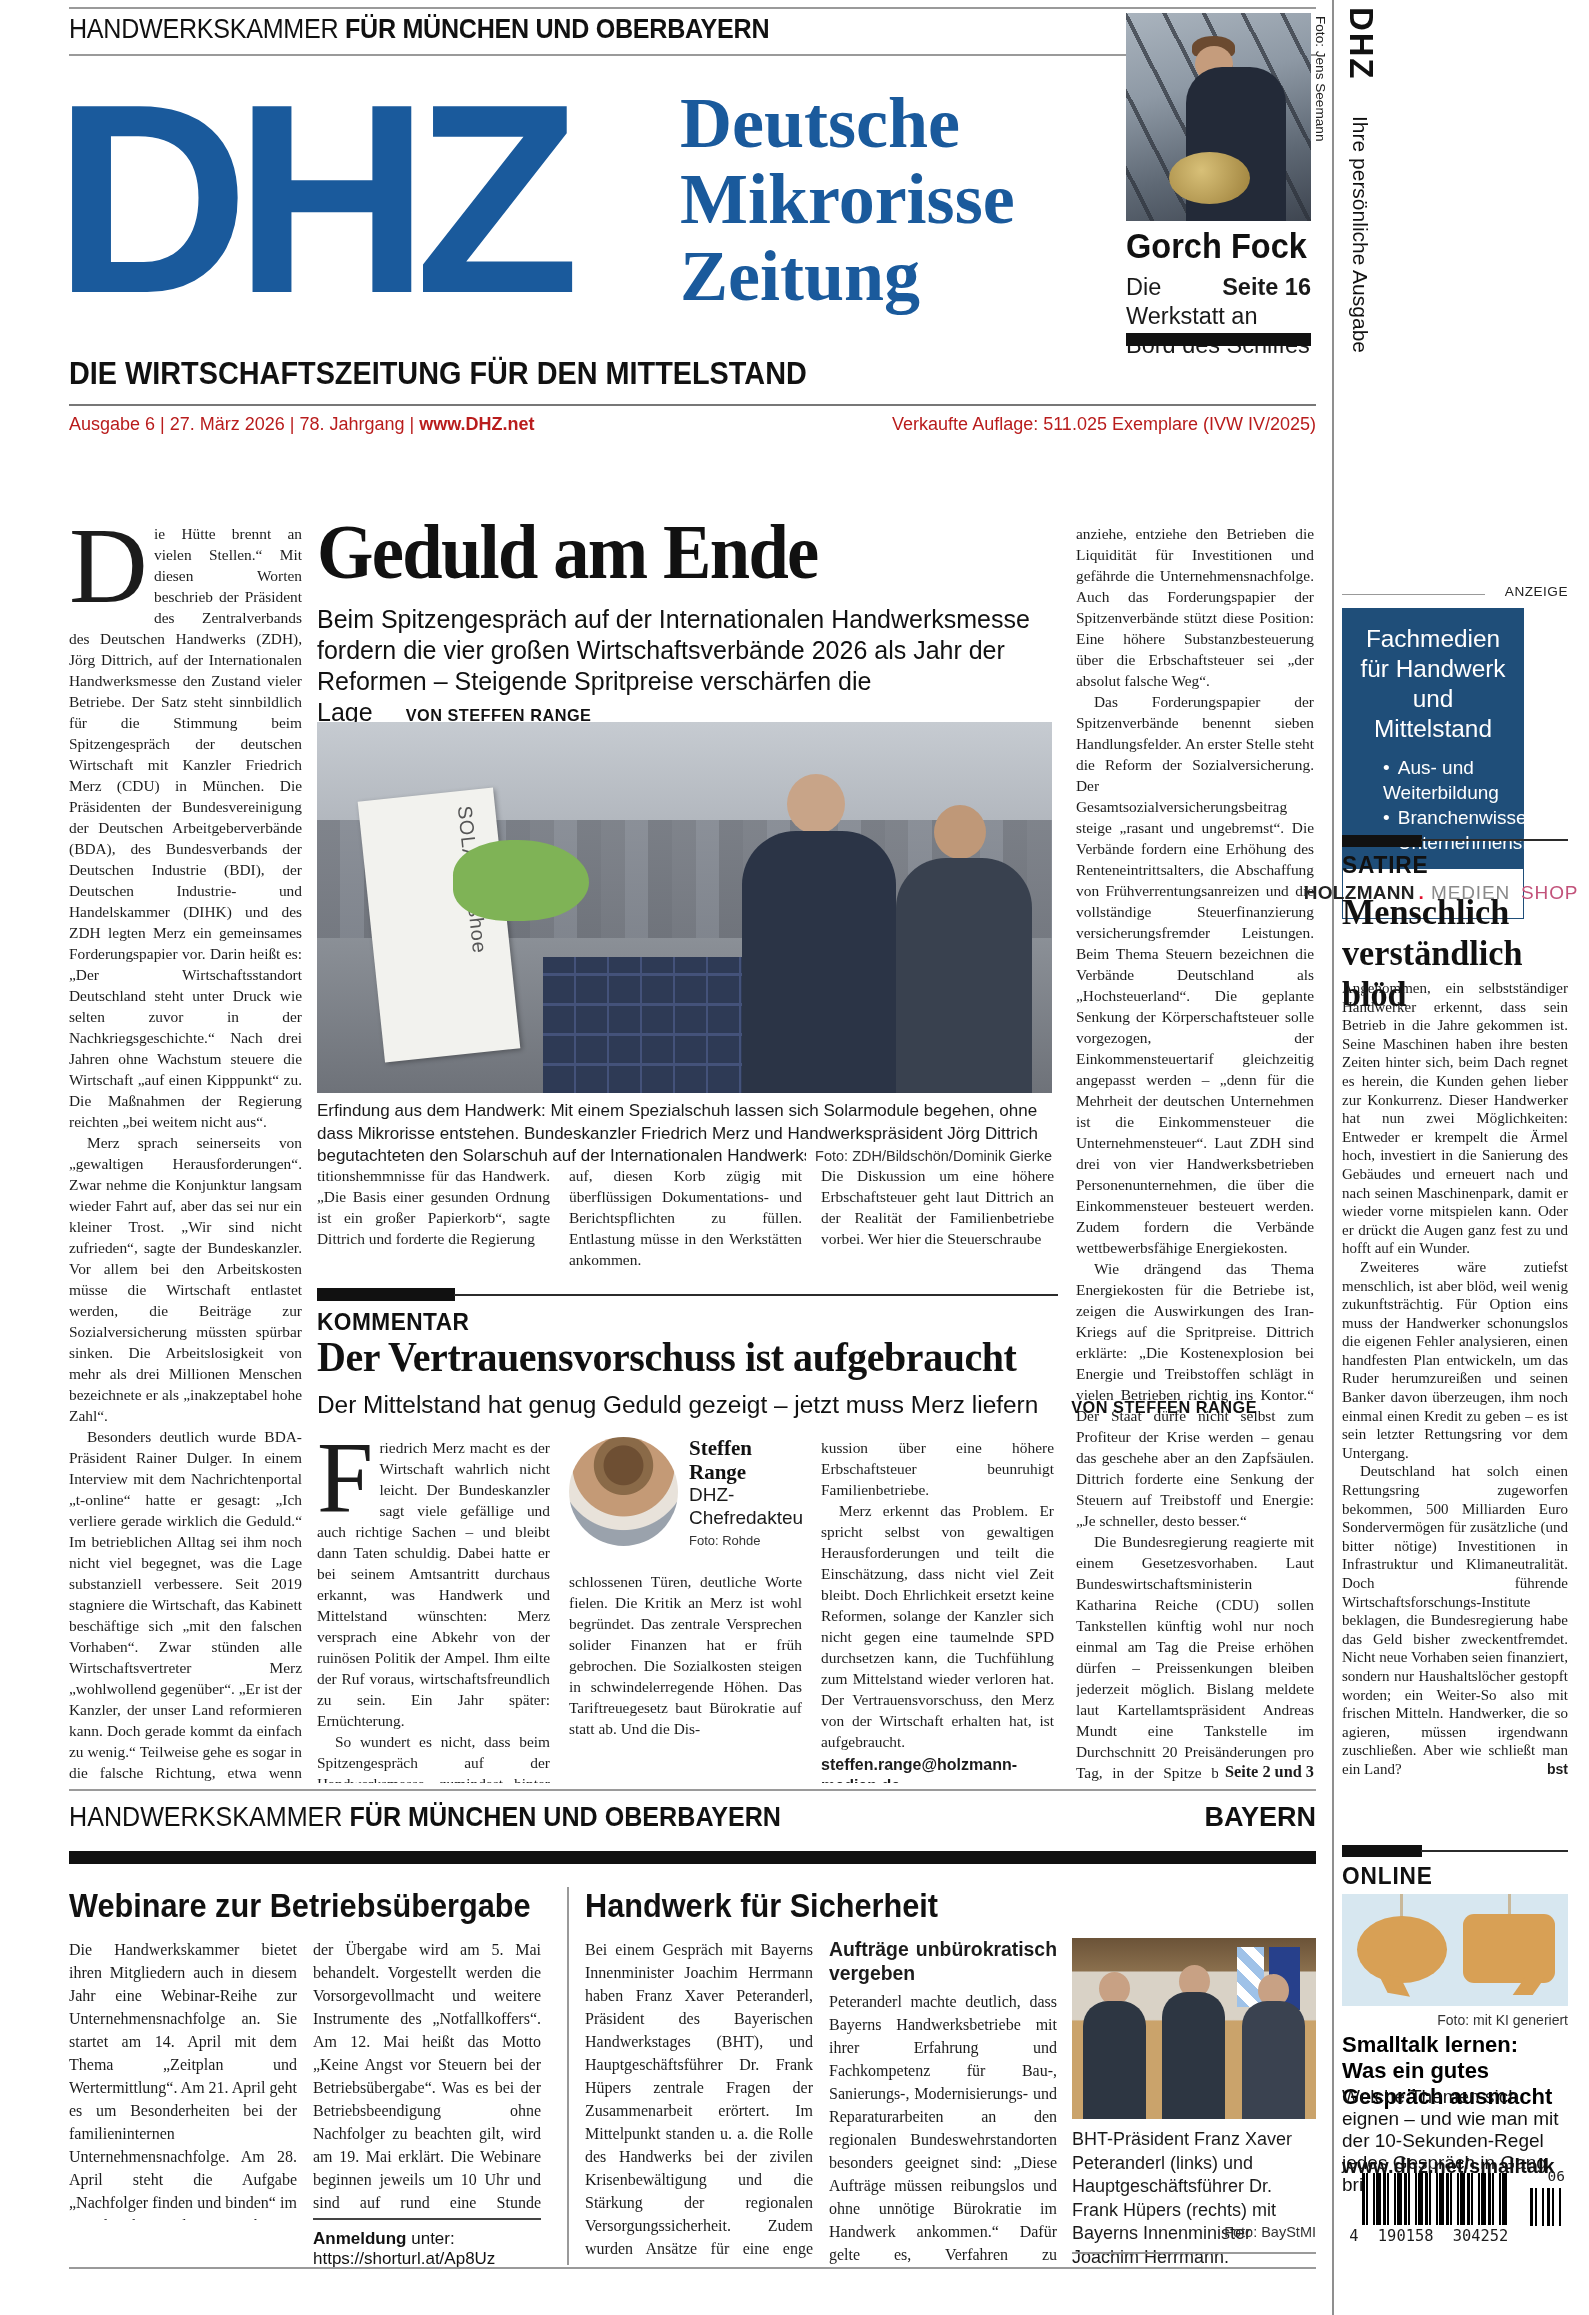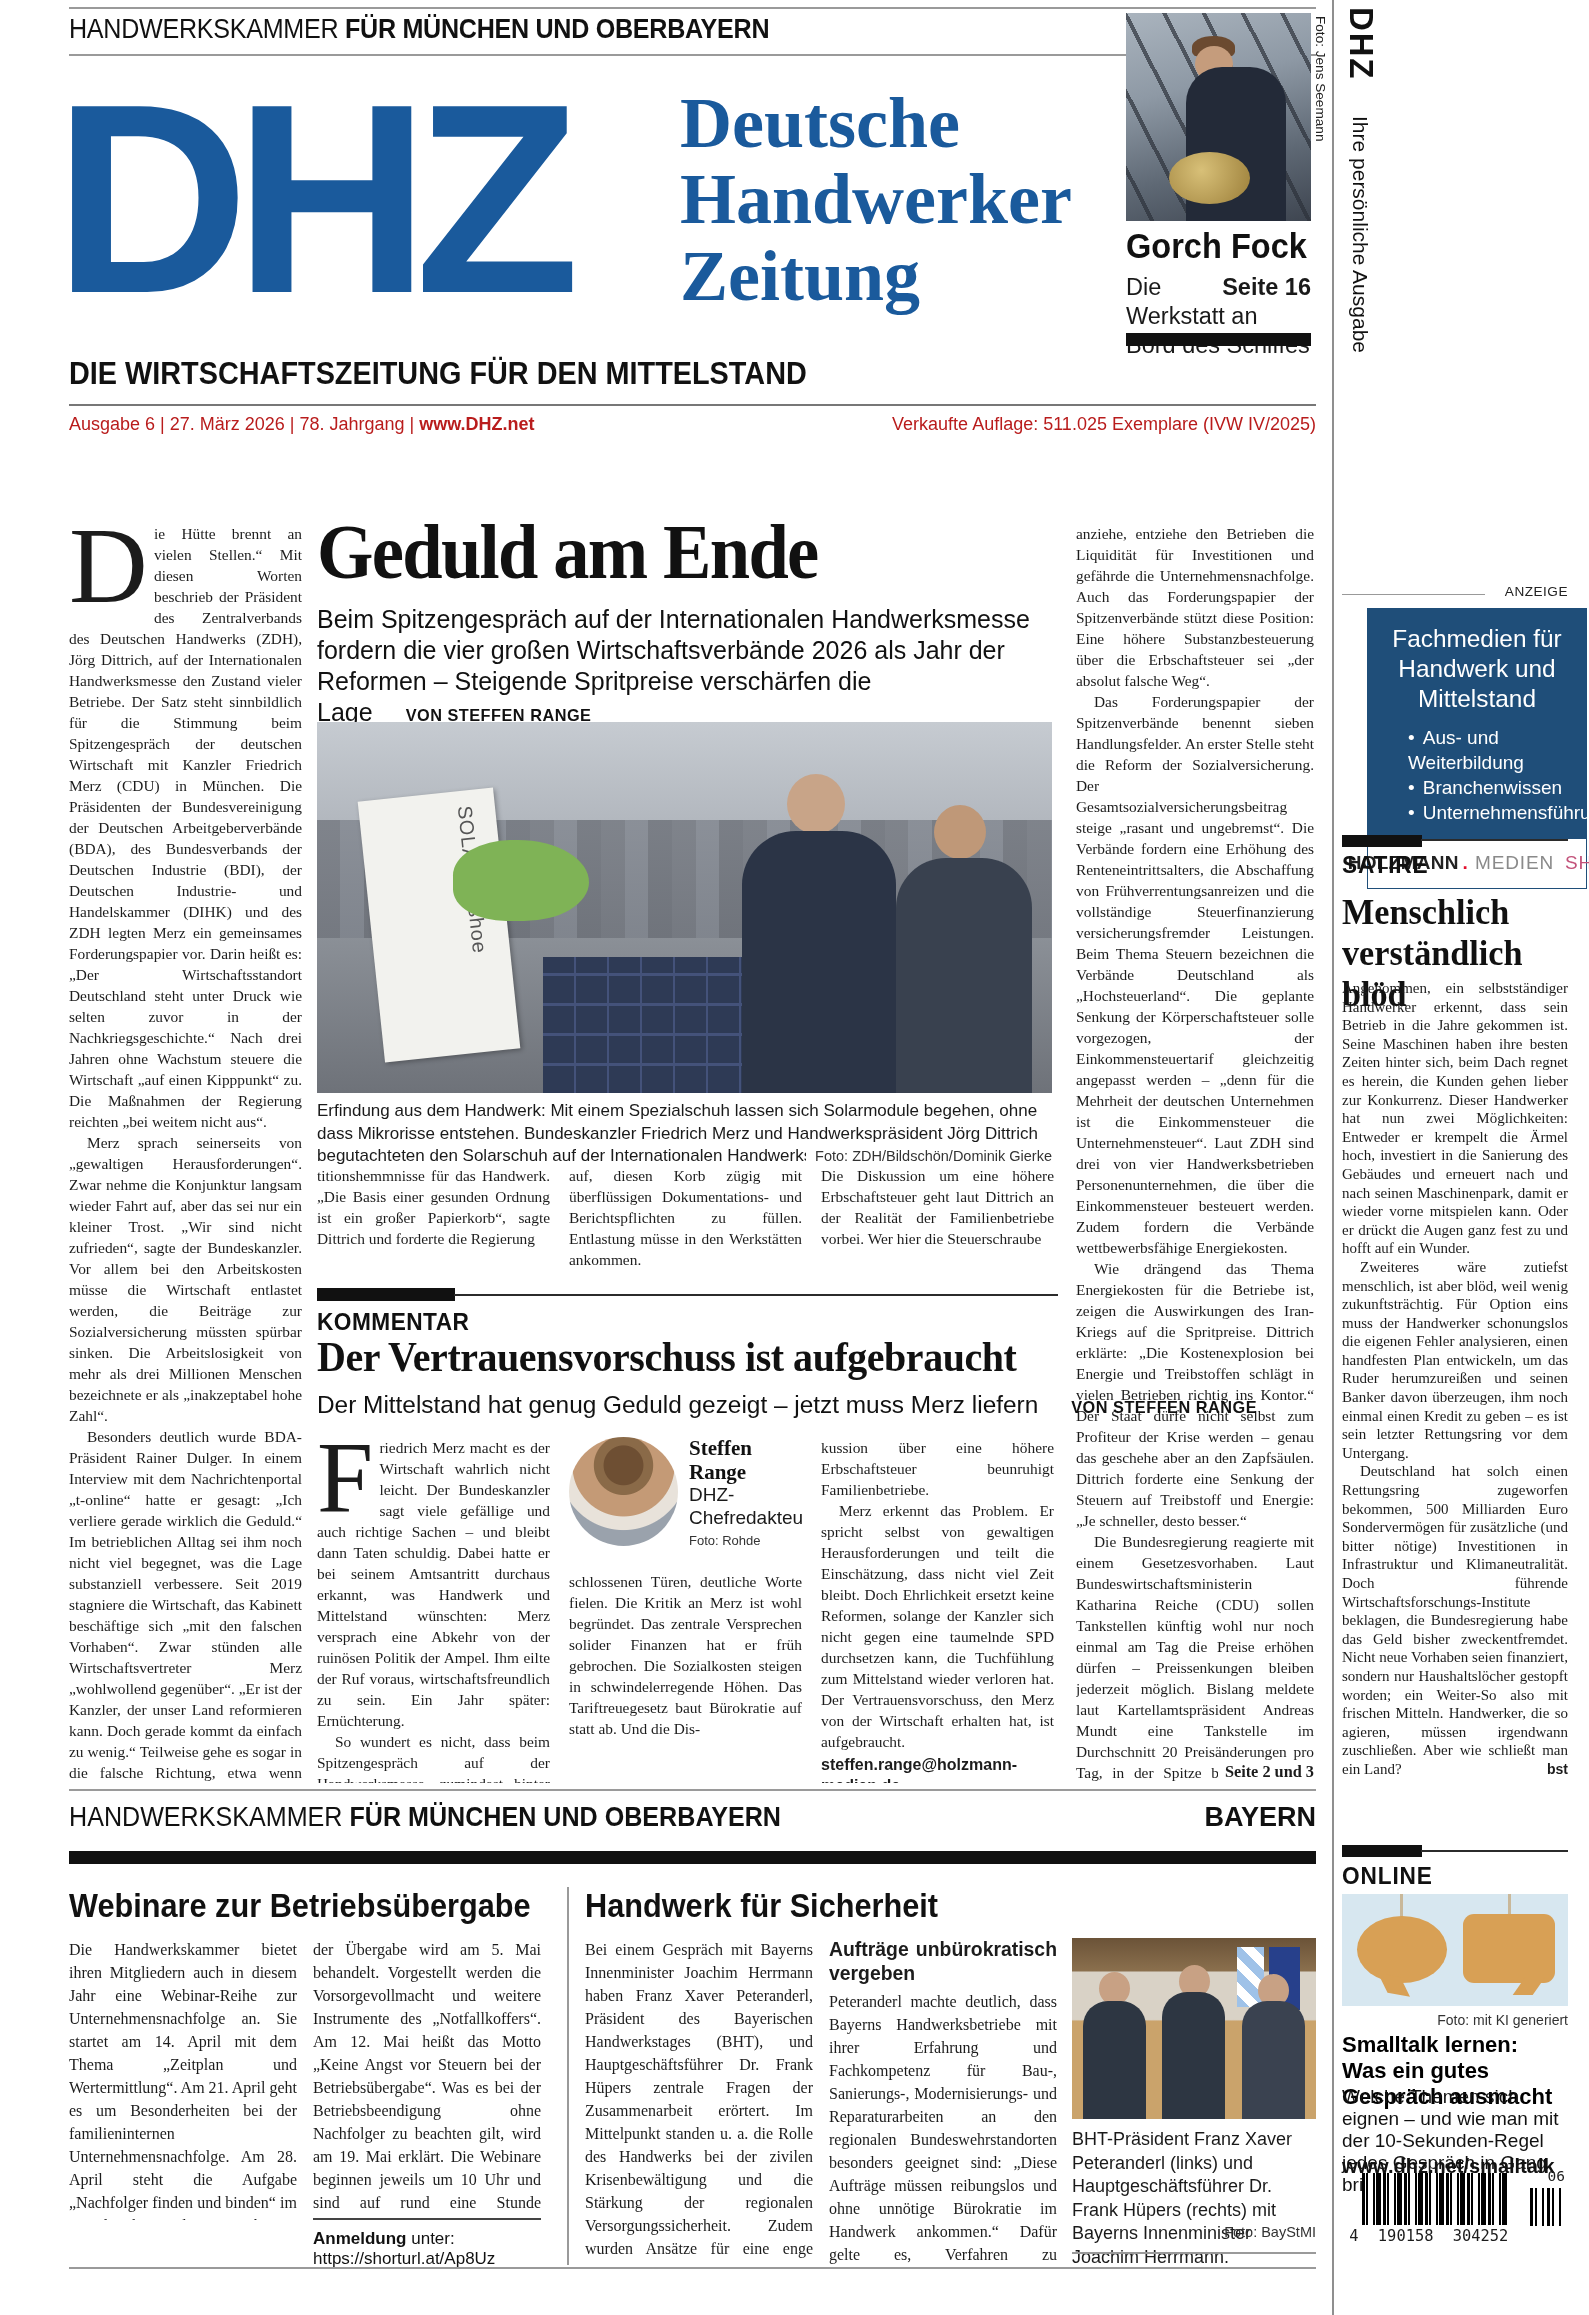--- a/index.html
+++ b/index.html
@@ -94,21 +94,21 @@
   .author-photo{flex:0 0 109px;width:109px;height:109px;border-radius:50%;
       background:radial-gradient(circle at 50% 26%,#6e4f33 0 20%,#8a6a48 21% 30%,#c49a76 31% 52%,#e8e2da 53% 66%,#9aa2ac 67% 100%);}
   .author-name{font-size:21px;line-height:23.5px;font-weight:700;color:#111;}
   .author-role{font-size:19px;line-height:22.6px;color:#1a1a1a;}
   .author-credit{font-size:13px;margin-top:3.6px;color:#333;}
   #kemail{font-size:16px;font-weight:700;margin-top:1.8px;}
 
   
   #anz-line{left:1342px;top:594px;width:143px;height:1.4px;background:#999;}
   #anz-label{left:1342px;top:584px;width:226px;text-align:right;font-size:13.6px;letter-spacing:0.5px;color:#222;}
-  #ad-box{left:1342px;top:608px;width:220px;border:1.8px solid #1f4e79;box-sizing:border-box;margin-left:25px;}
+  #ad-box{left:1342px;top:608px;width:182px;border:1.8px solid #1f4e79;box-sizing:border-box;}
   #ad-blue{background:#1f4e79;color:#fff;padding:14.5px 9px 12.7px;}
   #ad-title{font-size:24.4px;line-height:30px;text-align:center;font-weight:400;}
   #ad-bullets{margin:11px 0 1.8px;padding:0 0 0 31px;list-style:none;}
   #ad-bullets li{font-size:19px;line-height:25px;}
   #ad-bullets li::before{content:"•";margin-right:8.1px;}
   #ad-white{background:#fff;height:49px;display:flex;align-items:center;justify-content:center;gap:3.6px;}
   .lg-bar{display:inline-block;width:11px;height:33px;border-radius:3.6px;transform:skewX(-10deg);}
   .lg-gray{background:#8a8a8a;margin-right:1.8px;}
   .lg-red{background:#e30f2d;margin-right:7.2px;}
   .lg-holz{font-size:19px;font-weight:700;color:#222;letter-spacing:0.3px;}
@@ -189,21 +189,21 @@
   <div class="abs rule" id="rule-a"></div>
   <div class="abs sans cond" id="top-header">
     <span class="hdr-light">HANDWERKSKAMMER</span>
     <span class="hdr-bold">FÜR MÜNCHEN UND OBERBAYERN</span>
   </div>
   <div class="abs rule" id="rule-b"></div>
 
   <div class="abs sans" id="logo-abbr">DHZ</div>
   <div class="abs serif" id="logo-words">
     <div>Deutsche</div>
-    <div>Handwerker</div>
+    <div>Mikrorisse</div>
     <div>Zeitung</div>
   </div>
 
   <div class="abs" id="teaser-photo">
     <div class="rig"></div>
     <div class="sailor-hair"></div>
     <div class="sailor-head"></div>
     <div class="sailor"></div>
     <div class="dome"></div>
   </div>

